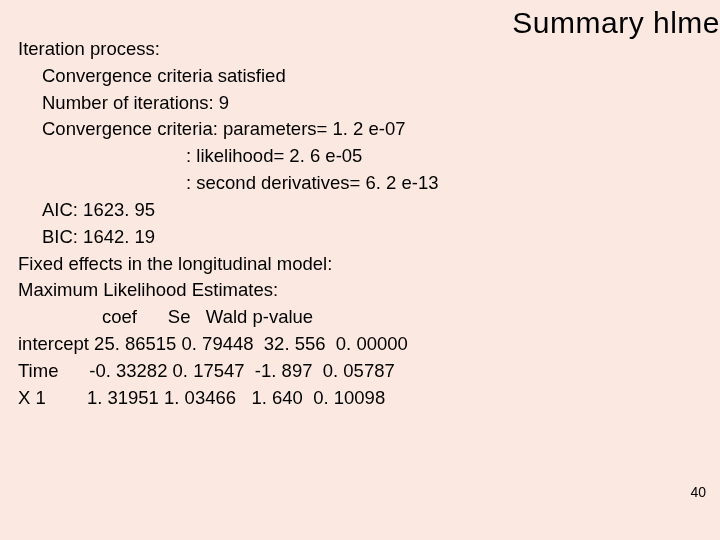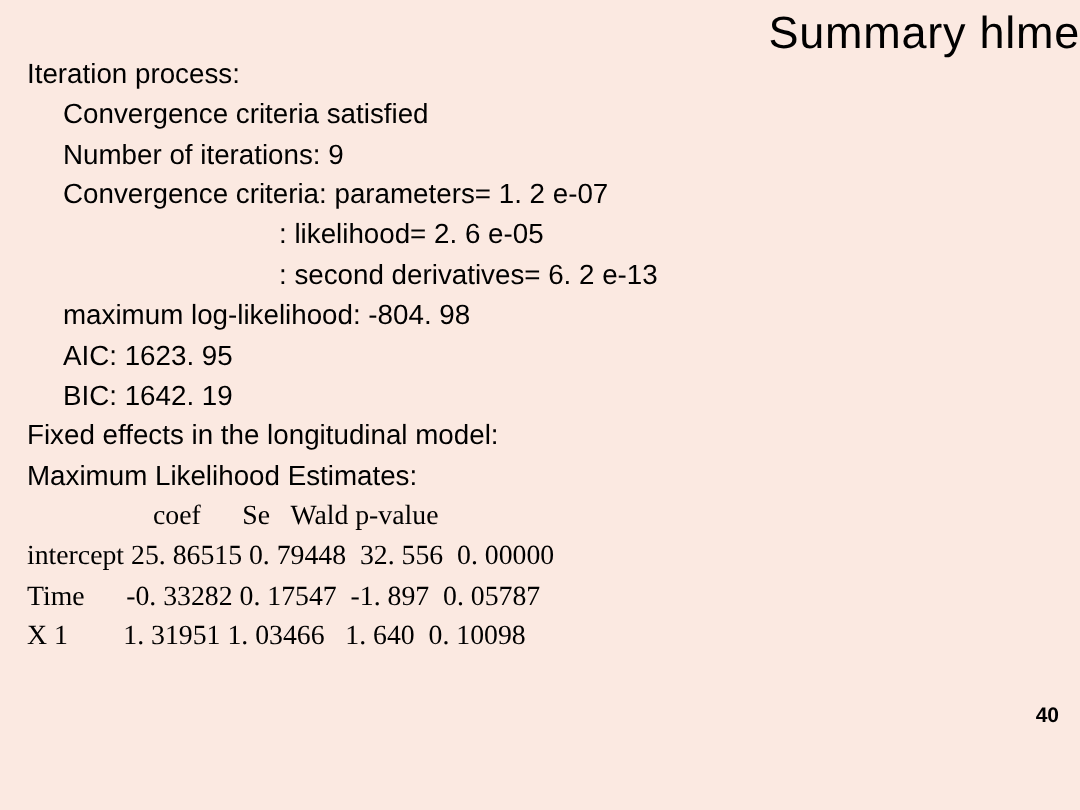--- a/index.html
+++ b/index.html
@@ -27,44 +27,42 @@
     line-height: 1.45;
     padding-left: 18px;
     padding-right: 20px;
     margin-top: -4px;
   }
   .ind0 { padding-left: 0; }
   .ind1 { padding-left: 24px; }
   .ind-colon { padding-left: 168px; }
   .ind-header { padding-left: 84px; }
   .mono {
-    font-family: Liberation Serif, serif;
+    font-family: Liberation Sans, sans-serif;
     white-space: pre;
   }
   .page-num {
     position: absolute;
     right: 14px;
-    bottom: 56px;
+    bottom: 40px;
     font-size: 14px;
-    font-weight: bold;
   }
 </style>
 </head>
 <body>
 
 <div class="title">Summary hlme</div>
 
 <div class="content">
   <div class="ind0">Iteration process:</div>
   <div class="ind1">Convergence criteria satisfied</div>
   <div class="ind1">Number of iterations:  9</div>
   <div class="ind1">Convergence criteria: parameters= 1. 2 e-07</div>
   <div class="ind-colon">: likelihood= 2. 6 e-05</div>
   <div class="ind-colon">: second derivatives= 6. 2 e-13</div>
-  <div class="ind1">maximum log-likelihood: -804. 98</div>
   <div class="ind1">AIC: 1623. 95</div>
   <div class="ind1">BIC: 1642. 19</div>
   <div class="ind0">Fixed effects in the longitudinal model:</div>
   <div class="ind0">Maximum Likelihood Estimates:</div>
   <div class="ind-header mono">coef      Se   Wald p-value</div>
   <div class="ind0 mono">intercept 25. 86515 0. 79448  32. 556  0. 00000</div>
   <div class="ind0 mono">Time      -0. 33282 0. 17547  -1. 897  0. 05787</div>
   <div class="ind0 mono">X 1        1. 31951 1. 03466   1. 640  0. 10098</div>
 </div>
 

